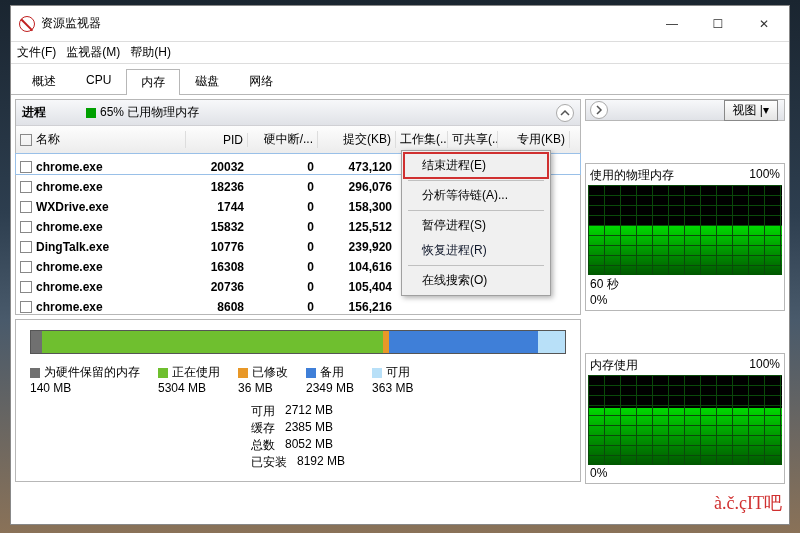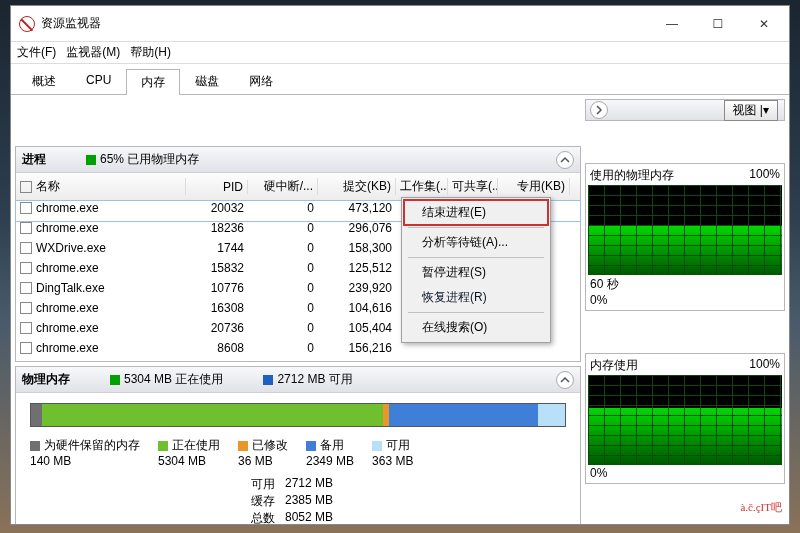--- a/index.html
+++ b/index.html
@@ -21,21 +21,21 @@
   .panel-hdr { height:26px; display:flex; align-items:center; padding:0 6px; border-bottom:1px solid #d0d0d4; background:linear-gradient(#f7f8fa,#e0e2e7); position:relative;}
   .panel-hdr .ttl { font-weight:bold; }
   .panel-hdr .sub { margin-left:40px; display:flex; align-items:center; gap:4px;}
   .panel-hdr .sub2 { margin-left:40px; display:flex; align-items:center; gap:4px;}
   .sq { width:10px; height:10px; display:inline-block; }
   .expand { position:absolute; right:6px; width:18px; height:18px; border:1px solid #aaa; border-radius:50%; background:#fff; display:flex; align-items:center; justify-content:center;}
   .tbl-hdr { display:flex; background:linear-gradient(#fdfdfd,#ececec); border-bottom:1px solid #ccc; height:28px; align-items:center; }
   .tbl-hdr>div { padding:0 4px; border-right:1px solid #ddd; overflow:hidden; white-space:nowrap; text-align:right;}
   .tbl-hdr>div:first-child { text-align:left; display:flex; align-items:center;}
   .rows { background:#fff; }
-  .row { display:flex; height:20px; align-items:flex-start; }
+  .row { display:flex; height:20px; align-items:flex-end;font-weight:bold; }
   .row.sel { background:#fff; outline:1px solid #99c0e8;}
   .row>div { padding:0 4px; overflow:hidden; white-space:nowrap; text-align:right;}
   .row>div:first-child{ text-align:left; display:flex; align-items:center;}
   .cb { width:12px; height:12px; border:1px solid #888; margin-right:4px; display:inline-block;}
   .c-name{width:170px;} .c-pid{width:62px;} .c-hb{width:70px;} .c-commit{width:78px;} .c-ws{width:52px;} .c-share{width:50px;} .c-priv{width:72px;}
   .ctx { position:absolute; background:#f0f0f0; border:1px solid #a0a0a0; box-shadow:2px 2px 5px rgba(0,0,0,0.3); width:150px; padding:2px; z-index:10;}
   .ctx-item { padding:4px 18px; }
   .ctx-item.disabled { color:#0f172a; }
   .ctx-item.hl { outline:2px solid #d03030; outline-offset:-1px;}
   .ctx hr { border:none; border-top:1px solid #c0c0c0; margin:2px 4px;}
@@ -51,21 +51,21 @@
   .right-hdr { height:22px; background:linear-gradient(#f7f8fa,#e0e2e7); border:1px solid #b7b7b7; display:flex; align-items:center; padding:0 6px; justify-content:flex-end; position:relative;}
   .right-hdr .expand{ left:4px; right:auto;}
   .view-btn { border:1px solid #888; background:linear-gradient(#fff,#e4e4e4); padding:1px 8px; display:flex; align-items:center;}
   .graph-box { border:1px solid #b7b7b7; background:#fff; padding:2px;margin-top:40px;}
   .graph-title { display:flex; justify-content:space-between; padding:1px 2px; font-size:11px;}
   .graph { height:90px; background:#000; position:relative; overflow:hidden;}
   .graph-grid { position:absolute; inset:0; background-image:linear-gradient(#0a4a0a 1px,transparent 1px),linear-gradient(90deg,#0a4a0a 1px,transparent 1px); background-size:16px 10px;}
   .graph-fill1 { position:absolute; bottom:0; left:0; right:0; height:55%; background:linear-gradient(to bottom, #00ff00 0%, #006600 100%); opacity:0.85;}
   .graph-fill2 { position:absolute; bottom:0; left:0; right:0; height:63%; background:linear-gradient(to bottom, #00ff00 0%, #006600 100%); opacity:0.85;}
   .graph-footer { display:flex; justify-content:space-between; padding:1px 2px; font-size:11px;flex-direction:column;}
-  .watermark { position:fixed; right:18px; bottom:18px; color:#d03030; font-size:11px; font-family:serif;}
+  .watermark { position:fixed; right:18px; bottom:18px; color:#d03030; font-size:18px; font-family:serif;}
 </style>
 </head>
 <body>
 
 <div class="window">
 
   <div class="titlebar">
     <span class="icon"></span>
     <span class="title">资源监视器</span>
     <div class="winbtn">—</div>
@@ -84,21 +84,21 @@
     <div class="tab">CPU</div>
     <div class="tab active">内存</div>
     <div class="tab">磁盘</div>
     <div class="tab">网络</div>
   </div>
 
   <div class="content">
 
     <div class="left">
 
-      <div class="panel" style="position:relative;margin-top:47px;">
+      <div class="panel" style="position:relative;">
         <div class="panel-hdr">
           <span class="ttl">进程</span>
           <span class="sub">
             <span class="sq" style="background:#00a000;"></span>
             <span>65% 已用物理内存</span>
           </span>
           <span class="expand">
             <svg width="10" height="10" viewBox="0 0 10 10">
                 <path d="M1 7 L5 3 L9 7" stroke="#555" fill="none" stroke-width="1.5"></path>
               </svg>
@@ -197,36 +197,20 @@
           <div class="ctx-item">分析等待链(A)...</div>
           <hr>
           <div class="ctx-item">暂停进程(S)</div>
           <div class="ctx-item disabled">恢复进程(R)</div>
           <hr>
           <div class="ctx-item">在线搜索(O)</div>
         </div>
       </div>
 
       <div class="panel">
-        <div class="panel-hdr">
-          <span class="ttl">物理内存</span>
-          <span class="sub">
-              <span class="sq" style="background:#00a000;"></span>
-              <span>5304 MB 正在使用</span>
-            </span>
-          <span class="sub2">
-              <span class="sq" style="background:#2060c0;"></span>
-              <span>2712 MB 可用</span>
-            </span>
-          <span class="expand">
-              <svg width="10" height="10" viewBox="0 0 10 10">
-                <path d="M1 7 L5 3 L9 7" stroke="#555" fill="none" stroke-width="1.5"></path>
-              </svg>
-            </span>
-        </div>
         <div class="pm-body">
           <div class="bar">
             <div style="width:2%;background:#707070;"></div>
             <div style="width:64%;background:#6fbf2f;"></div>
             <div style="width:1%;background:#e89828;"></div>
             <div style="width:28%;background:#3f7fd8;"></div>
             <div style="width:5%;background:#b8e0f8;"></div>
           </div>
           <div class="legend" id="legend">
               <div class="legend-item">

